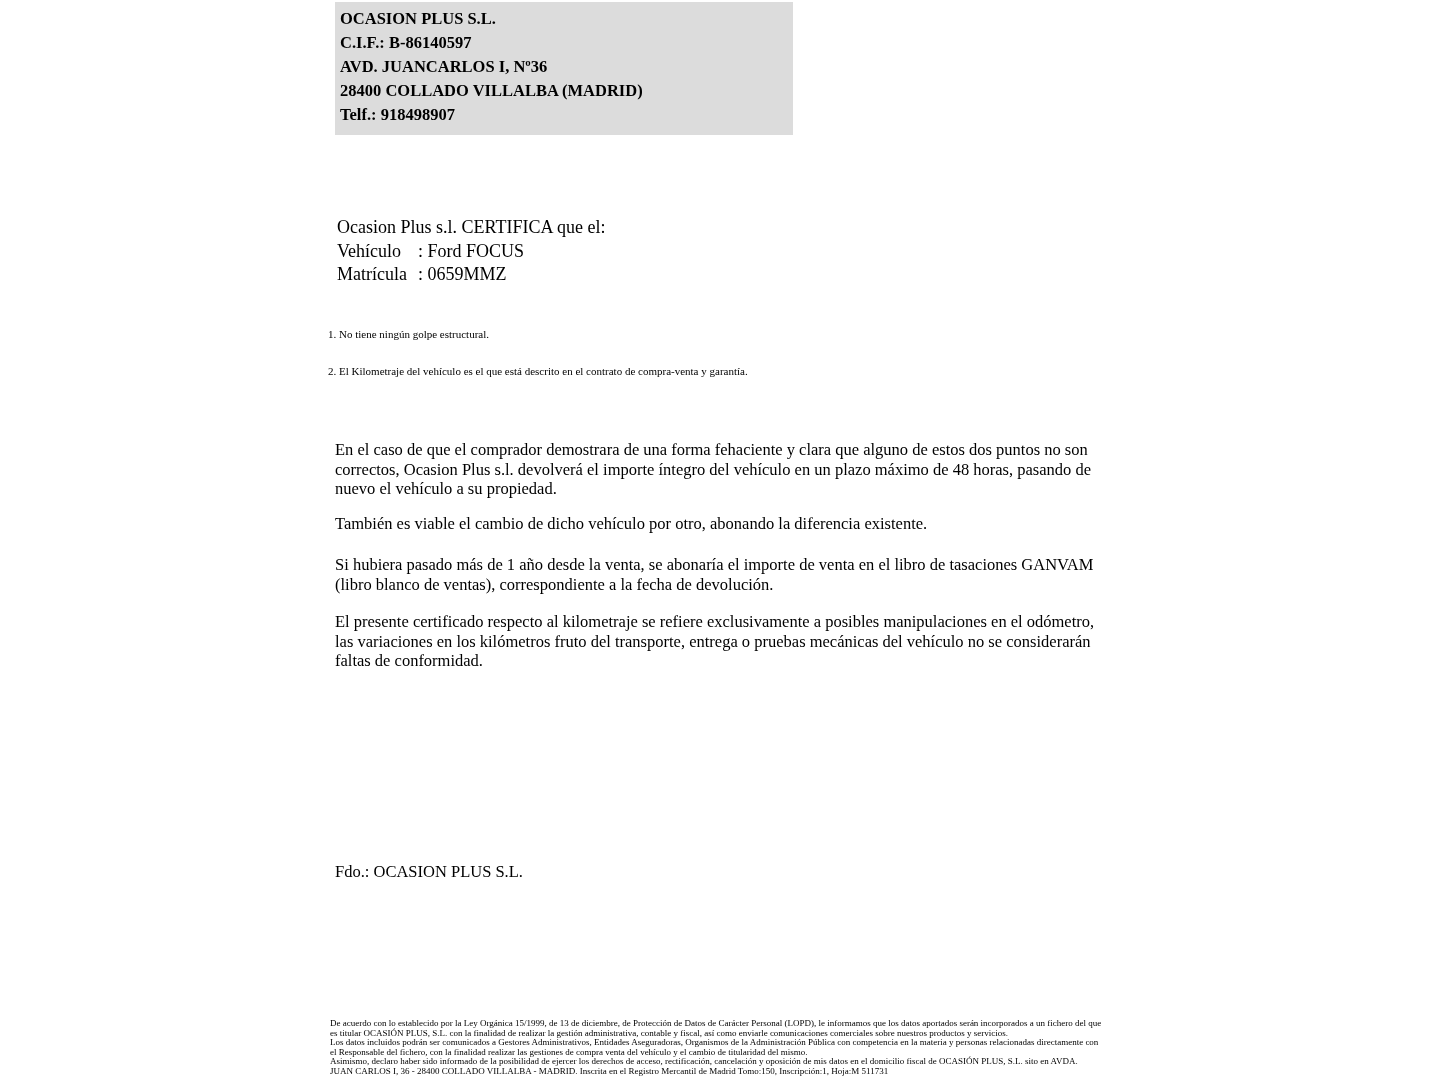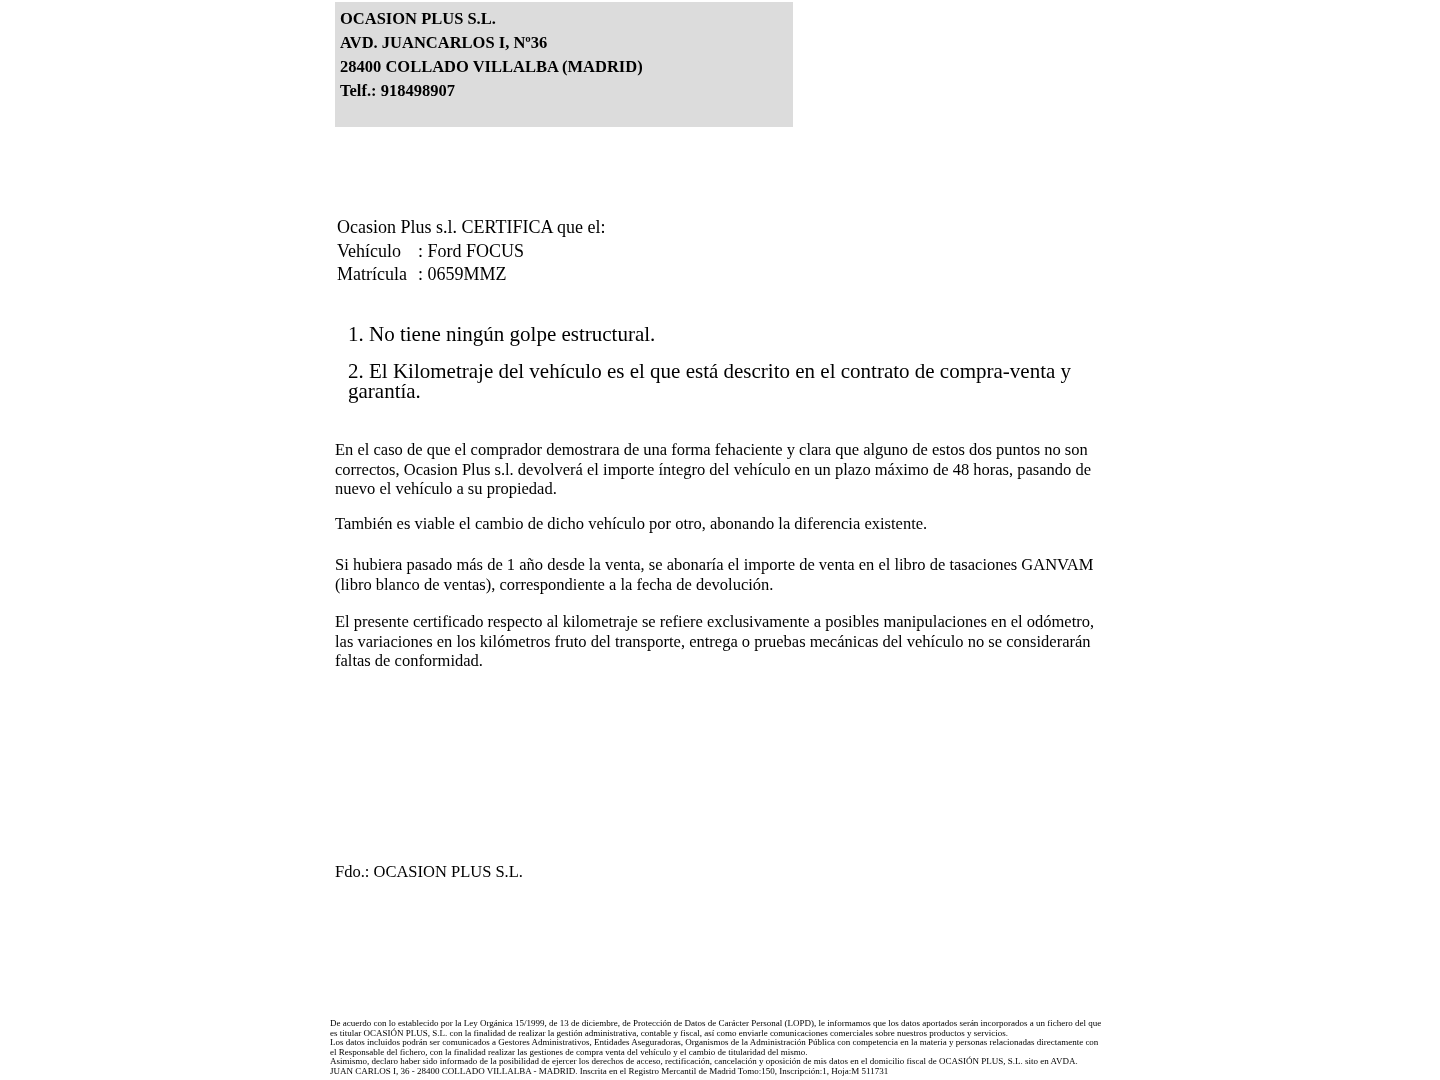--- a/index.html
+++ b/index.html
@@ -16,21 +16,21 @@
     font-family: "Liberation Serif", serif;
     overflow: hidden;
   }
   
   .letterhead {
     position: absolute;
     left: 335px;
     top: 2px;
     width: 448px;
     background: #dcdcdc;
-    padding: 5px 5px 24px 5px;
+    padding: 5px 5px 8px 5px;
   }
   .letterhead .lh-line {
     font-weight: bold;
     font-size: 16.5px;
     line-height: 24px;
     white-space: nowrap;
   }
   
   .dateline {
     position: absolute;
@@ -49,23 +49,23 @@
   }
   .field-row { white-space: nowrap; }
   .field-cell {
     display: inline-block;
     width: 81px;
   }
   .u { }
   
   .point {
     position: absolute;
-    left: 348px;
+    left: 328px;
     width: 763px;
-    font-size: 21px;
+    font-size: 11px;
     line-height: 19.5px;
   }
   .point-1 { top: 325px; }
   .point-2 { top: 362px; }
   
   .para {
     position: absolute;
     left: 335px;
     width: 763px;
     font-size: 16.5px;
@@ -93,20 +93,21 @@
   }
   .legal .legal-para { margin: 0; }
 </style>
 </head>
 <body>
 
 <div class="page">
 
   <div class="letterhead">
     <div class="lh-line">OCASION PLUS S.L.</div>
+    <div class="lh-line">C.I.F.: B-86140597</div>
     <div class="lh-line">AVD. JUANCARLOS I, Nº36</div>
     <div class="lh-line">28400 COLLADO VILLALBA (MADRID)</div>
     <div class="lh-line">Telf.: 918498907</div>
   </div>
 
 
   <div class="certify">
     <div>Ocasion Plus s.l. CERTIFICA que el:</div>
     <div class="field-row">
       <span class="field-cell"><span class="u">Vehículo</span></span><span>: Ford FOCUS</span>

